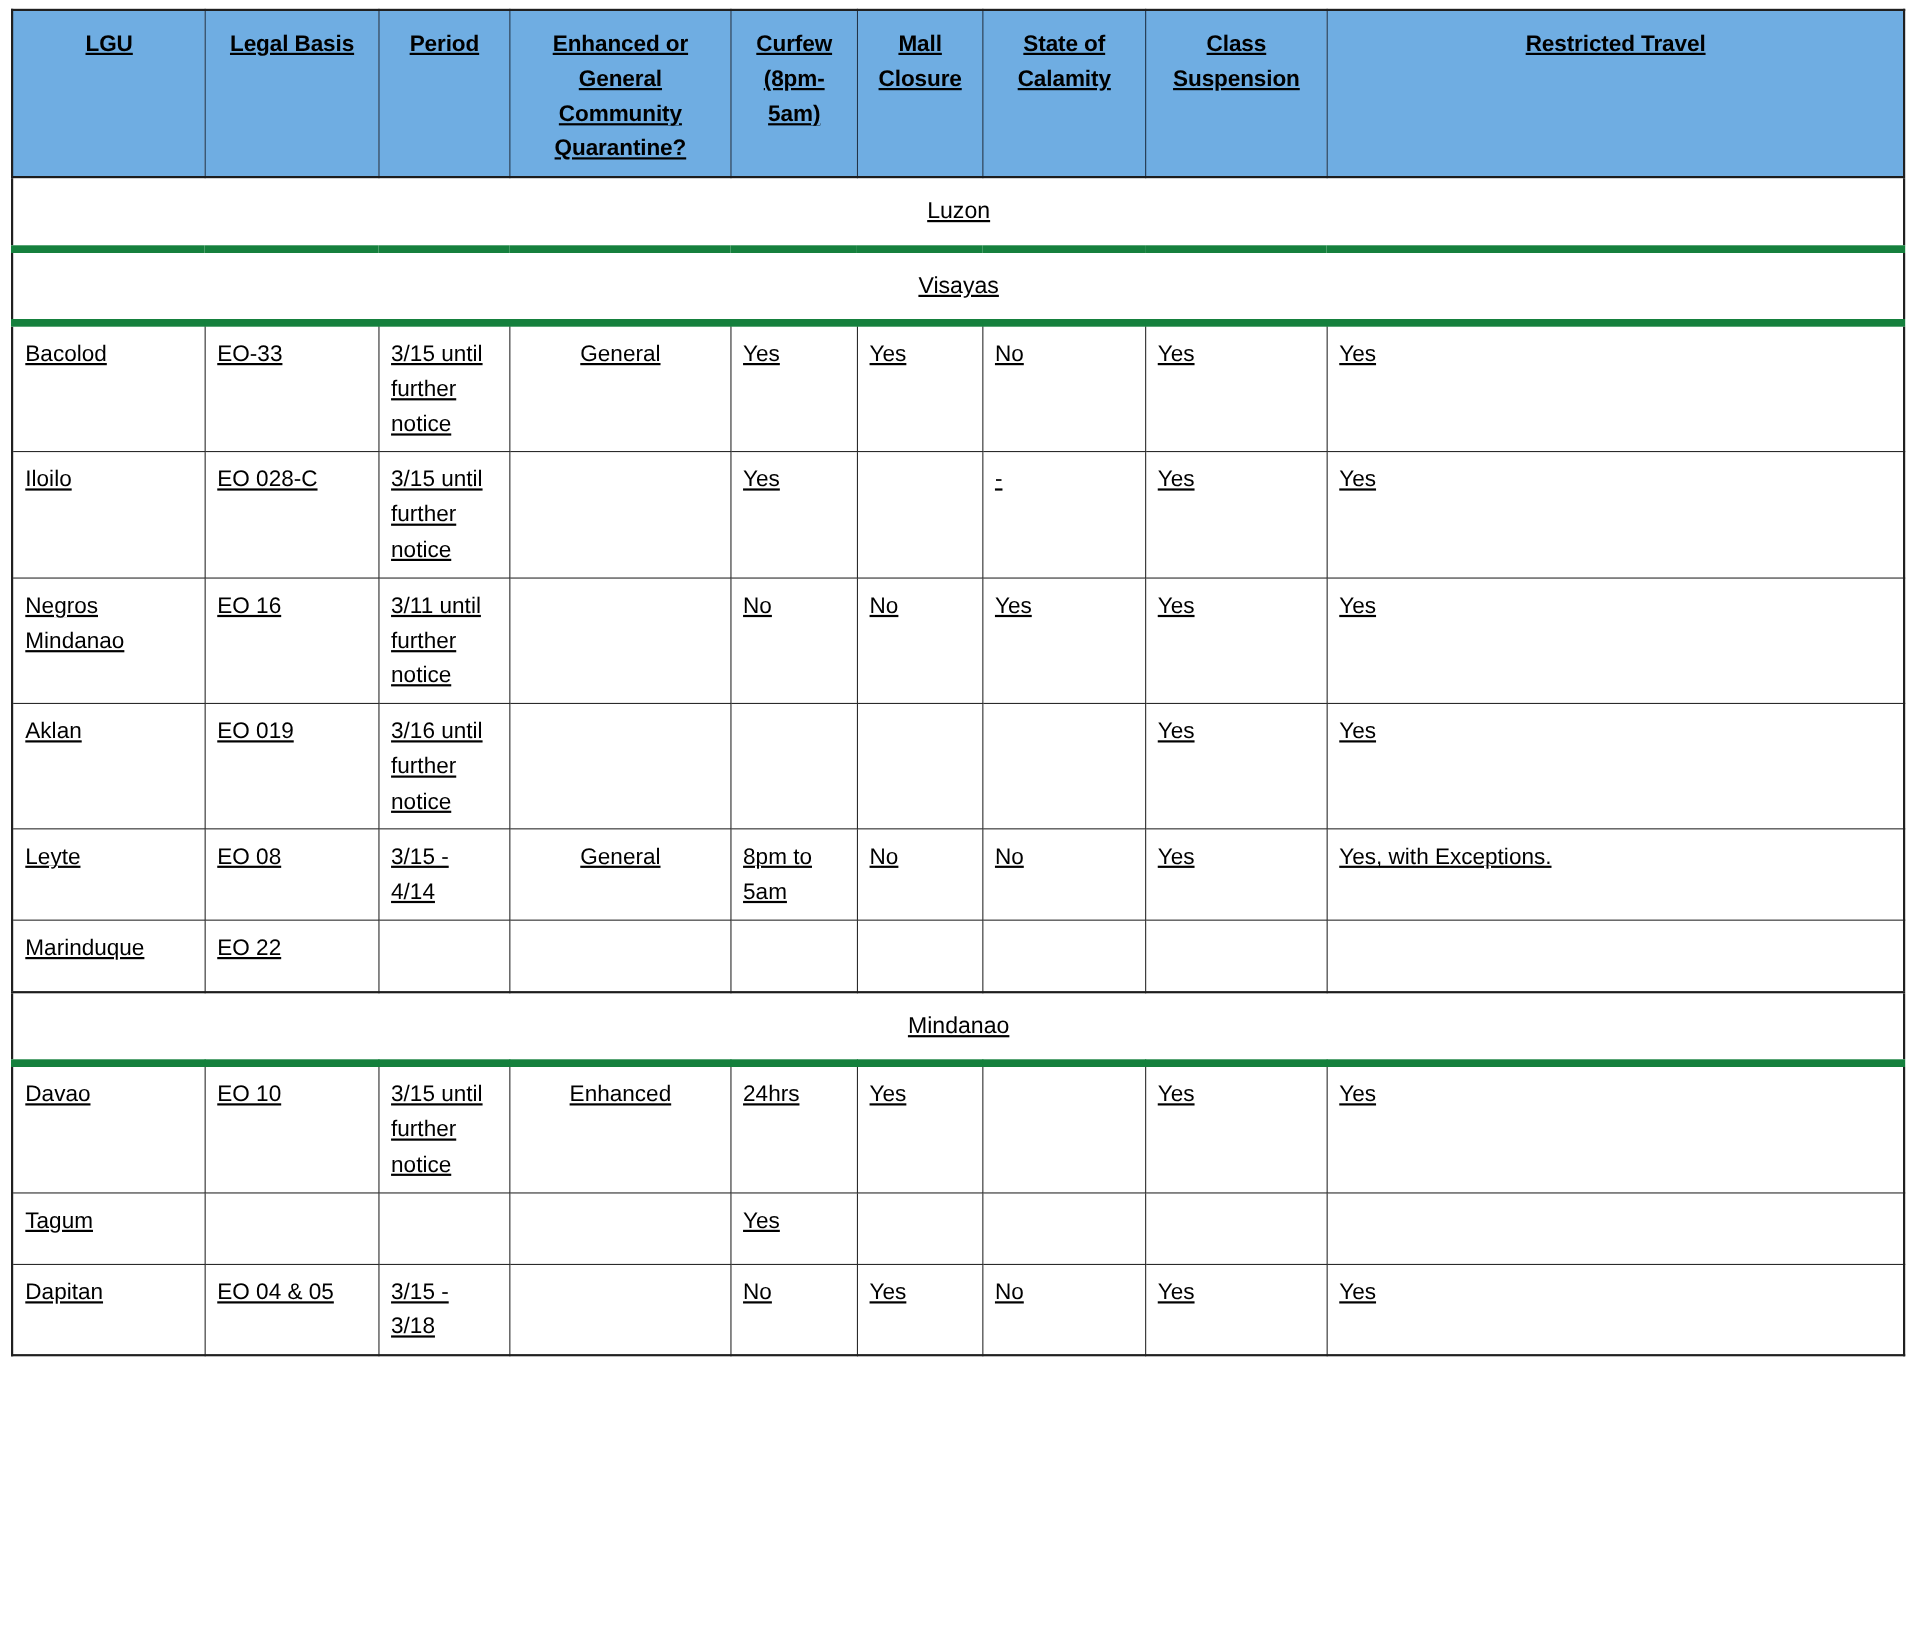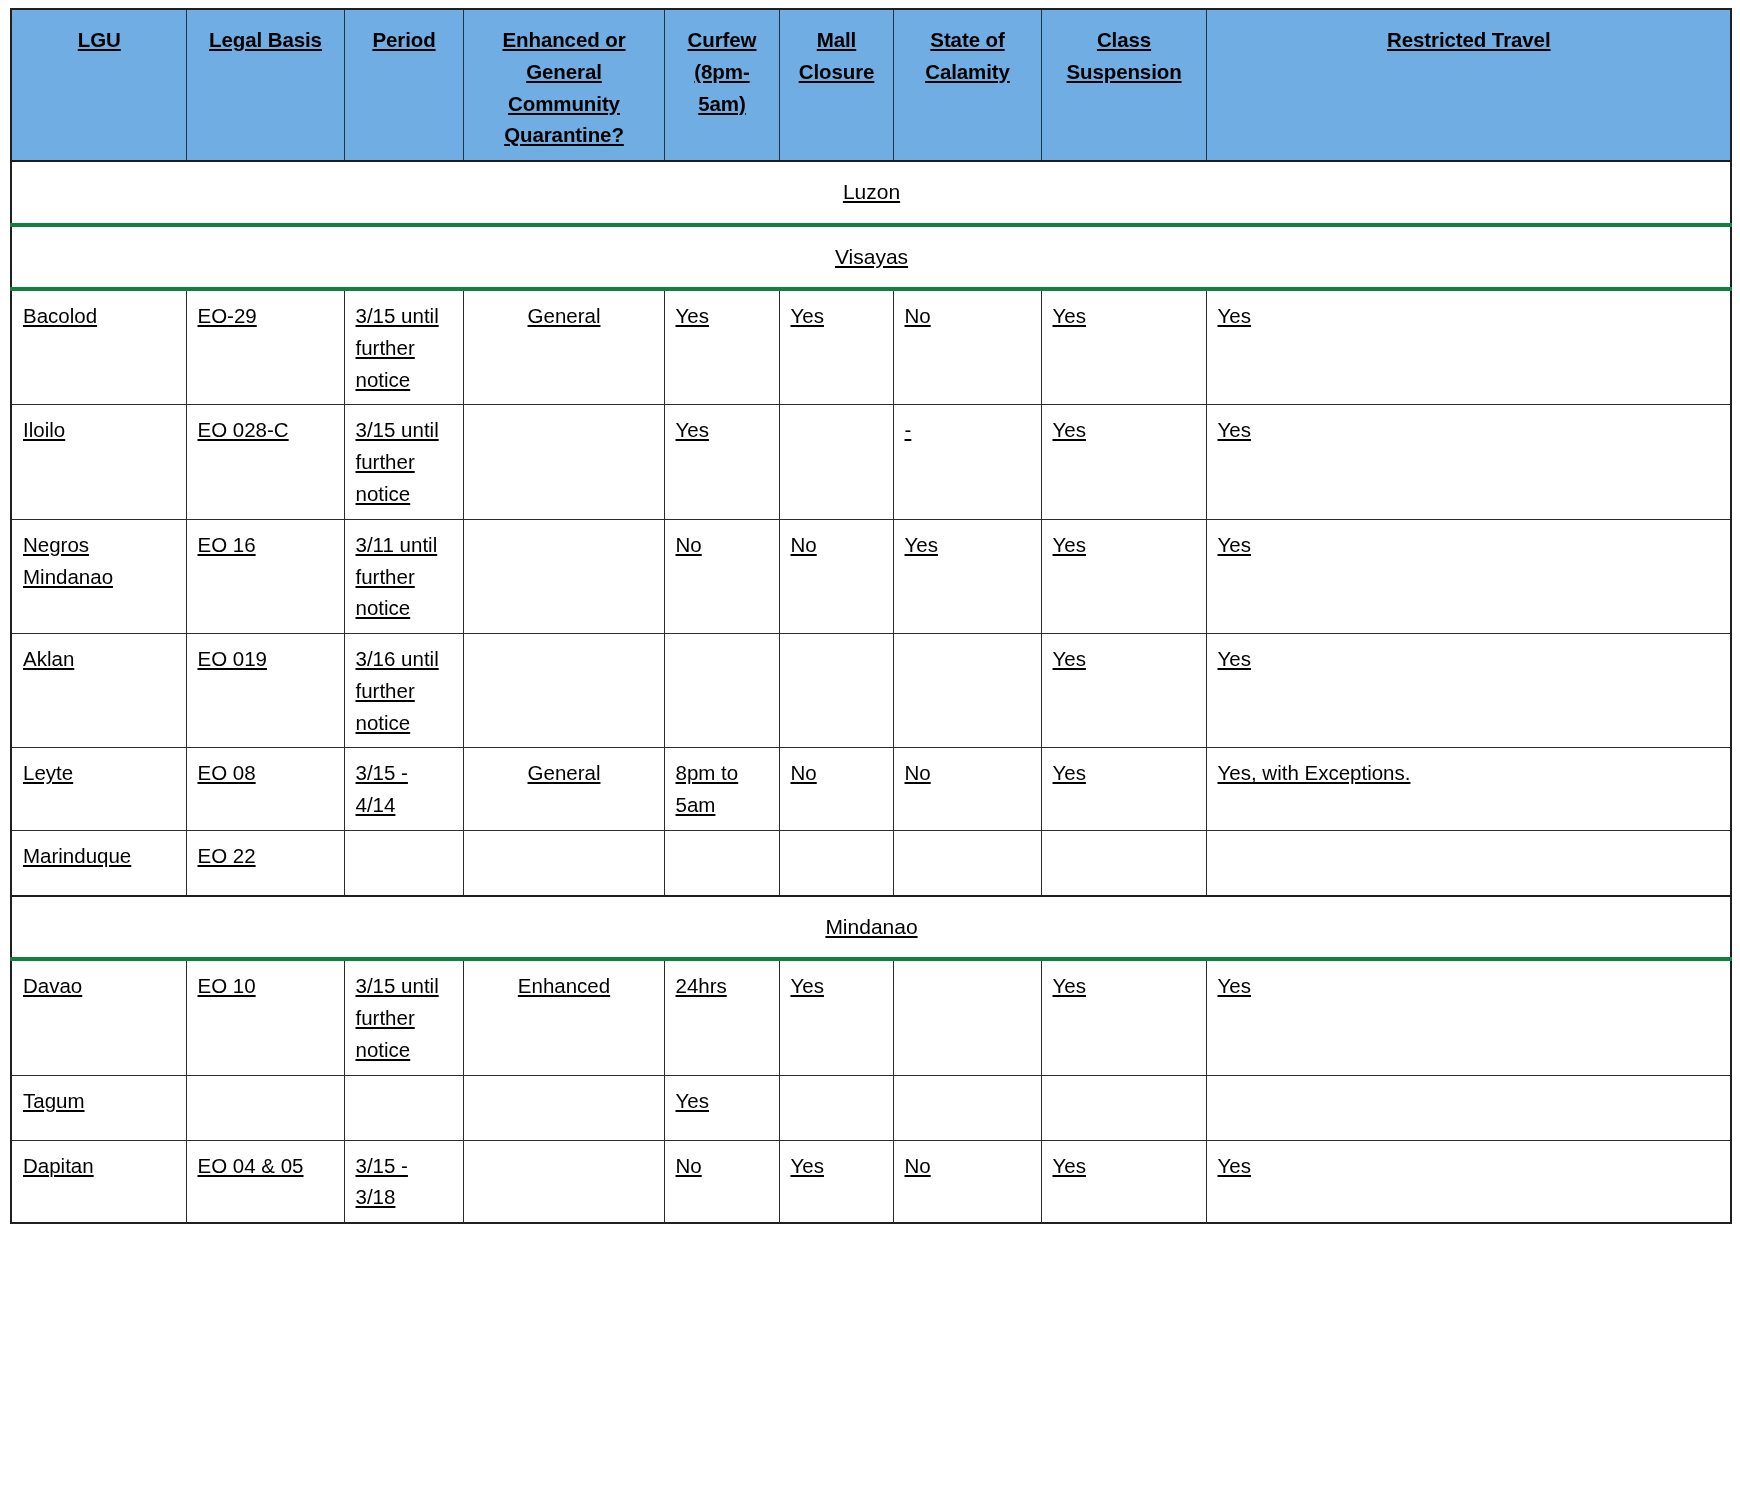--- a/index.html
+++ b/index.html
@@ -57,21 +57,21 @@
     border: 1px solid #20344a;
   }
   thead tr { height: 143px; }
 
   tr.region-row td {
     text-align: center;
     font-size: 21px;
     padding-top: 14px;
     padding-bottom: 14px;
     border-top: 2px solid #1d1d1d;
-    border-bottom: 4px solid #15803d;
+    border-bottom: 7px solid #15803d;
   }
   td.lgu-name { white-space: normal; }
   td.lgu-name.emph {
     font-weight: bold;
     text-decoration: underline;
   }
   td.center { text-align: center; }
   a.legal-link {
     color: #2020cc;
     text-decoration: underline;
@@ -120,21 +120,21 @@
     </thead>
     <tbody id="table-body">
         <tr class="region-row">
           <td colspan="9">Luzon</td>
         </tr>
         <tr class="region-row">
           <td colspan="9">Visayas</td>
         </tr>
         <tr class="tall-3">
           <td class="lgu-name">Bacolod</td>
-          <td>EO-29</td>
+          <td>EO-33</td>
           <td>3/15 until further notice</td>
           <td class="center">General</td>
           <td>Yes</td>
           <td>Yes</td>
           <td>No</td>
           <td>Yes</td>
           <td>Yes</td>
         </tr>
         <tr class="tall-3">
           <td class="lgu-name">Iloilo</td>

